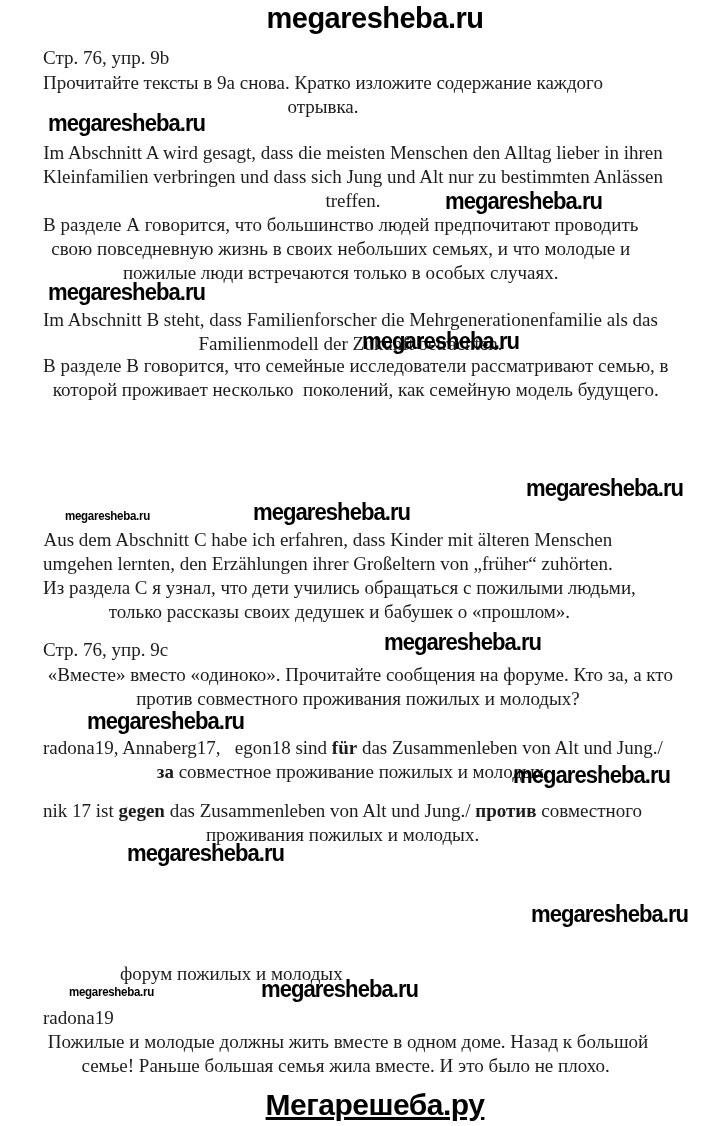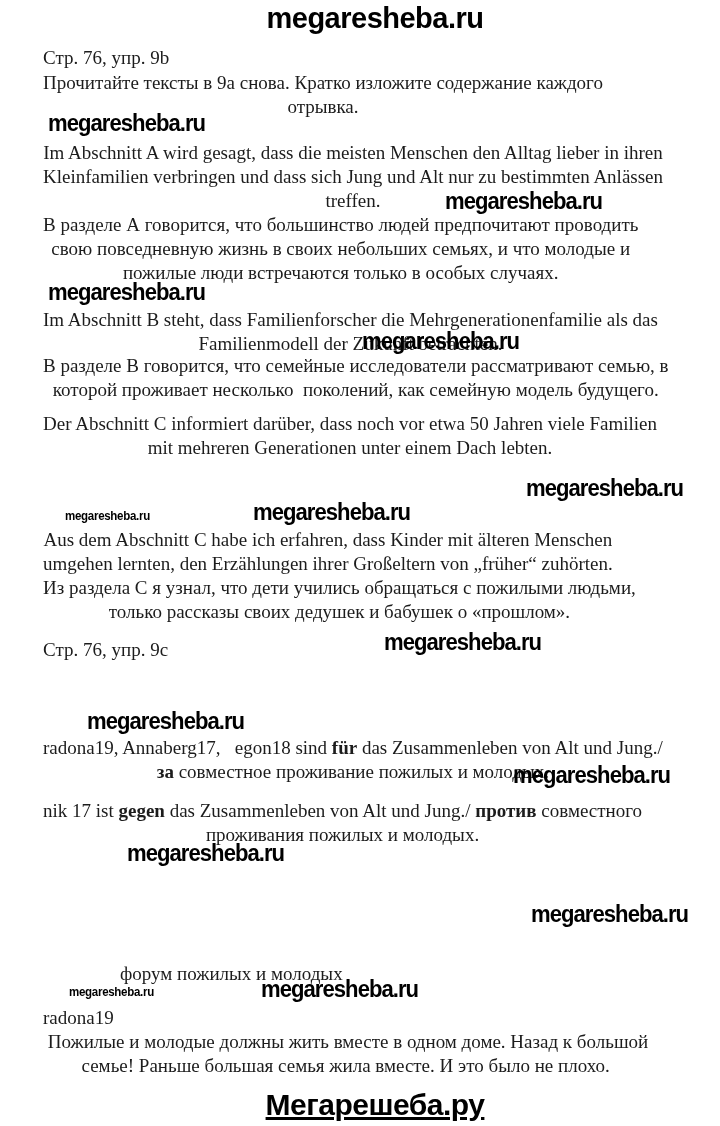--- a/index.html
+++ b/index.html
@@ -68,34 +68,34 @@
 пожилые люди встречаются только в особых случаях.</div>
 
   <div class="wm wm-big" style="left:33px; top:281px">megaresheba.ru</div>
 
   <div class="block" style="top:308px">Im Abschnitt B steht, dass Familienforscher die Mehrgenerationenfamilie als das
 Familienmodell der Zukunft betrachten.</div>
   <div class="wm wm-big" style="left:347px; top:330px">megaresheba.ru</div>
   <div class="block" style="top:354px">В разделе В говорится, что семейные исследователи рассматривают семью, в
 которой проживает несколько  поколений, как семейную модель будущего.</div>
 
-  <div class="block" style="top:412px">Der Abschnitt C informiert darüber, dass noch vor etwa 50 Jahren viele Familien
-mit mehreren Generationen unter einem Dach lebten.</div>
   <div class="wm wm-big" style="left:511px; top:477px">megaresheba.ru</div>
 
   <div class="wm wm-small" style="left:50px; top:510px">megaresheba.ru</div>
   <div class="wm wm-big" style="left:238px; top:501px">megaresheba.ru</div>
 
   <div class="block" style="top:528px">Aus dem Abschnitt C habe ich erfahren, dass Kinder mit älteren Menschen
 umgehen lernten, den Erzählungen ihrer Großeltern von „früher“ zuhörten.</div>
   <div class="block" style="top:576px">Из раздела С я узнал, что дети учились обращаться с пожилыми людьми,
 только рассказы своих дедушек и бабушек о «прошлом».</div>
 
   <div class="block" style="top:638px">Стр. 76, упр. 9c</div>
   <div class="wm wm-big" style="left:369px; top:631px">megaresheba.ru</div>
+  <div class="block" style="top:663px"> «Вместе» вместо «одиноко». Прочитайте сообщения на форуме. Кто за, а кто
+против совместного проживания пожилых и молодых?</div>
 
   <div class="wm wm-big" style="left:72px; top:710px">megaresheba.ru</div>
 
   <div class="block" style="top:736px"><span>radona19, Annaberg17,   egon18 sind </span><b>für</b><span> das Zusammenleben von Alt und Jung./</span><br><b>за</b><span> совместное проживание пожилых и молодых.</span></div>
   <div class="wm wm-big" style="left:498px; top:764px">megaresheba.ru</div>
 
   <div class="block" style="top:799px"><span>nik 17 ist </span><b>gegen</b><span> das Zusammenleben von Alt und Jung./ </span><b>против</b><span> совместного</span><br><span>проживания пожилых и молодых.</span></div>
   <div class="wm wm-big" style="left:112px; top:842px">megaresheba.ru</div>
 
   <div class="wm wm-big" style="left:516px; top:903px">megaresheba.ru</div>

